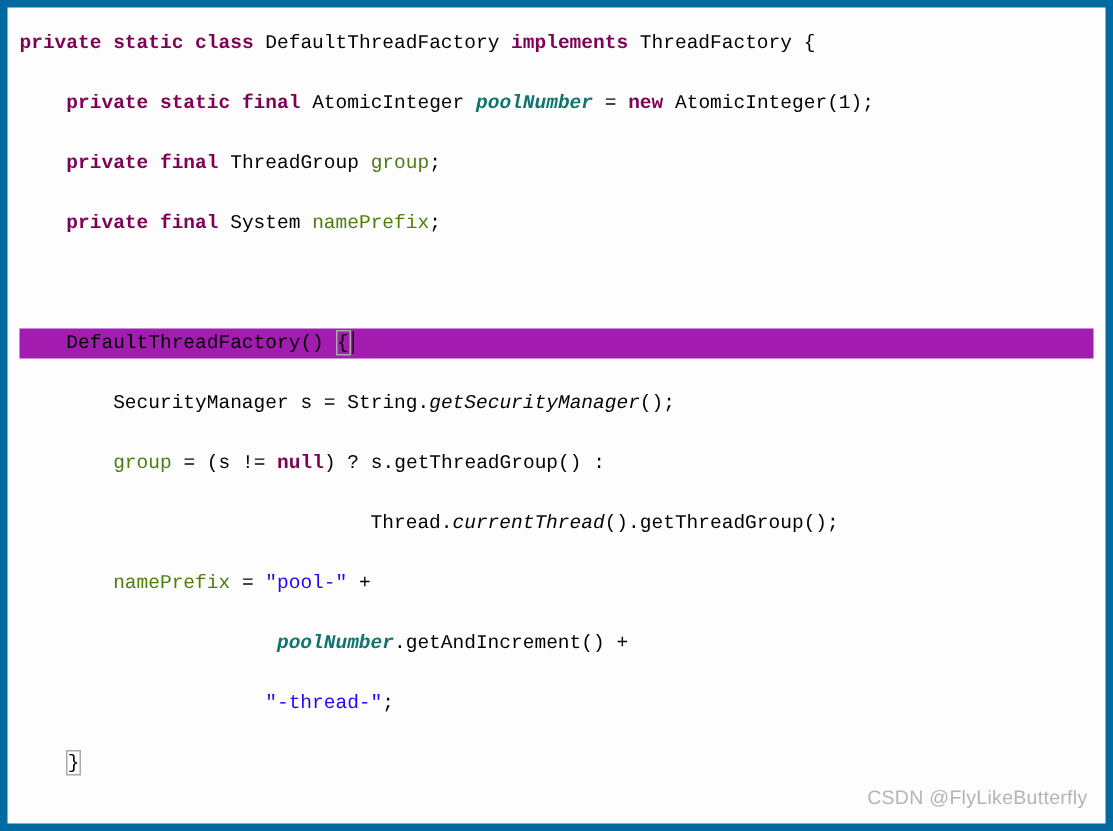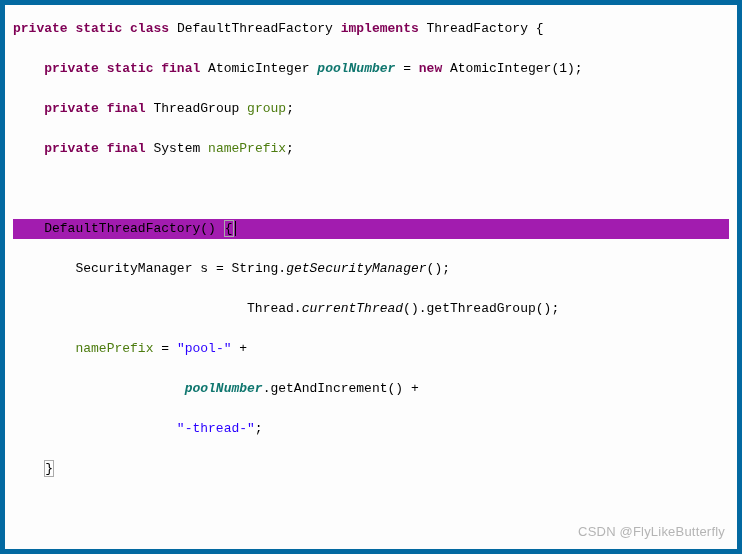--- a/index.html
+++ b/index.html
@@ -50,20 +50,21 @@
 <body>
 
 <div class="frame">
 <pre class="code"><span class="line"><span class="kw">private</span> <span class="kw">static</span> <span class="kw">class</span> <span>DefaultThreadFactory</span> <span class="kw">implements</span> <span>ThreadFactory</span> <span>{</span></span>
 <span class="line">    <span class="kw">private</span> <span class="kw">static</span> <span class="kw">final</span> <span>AtomicInteger</span> <span class="bstatic">poolNumber</span> <span>=</span> <span class="kw">new</span> <span>AtomicInteger</span><span>(</span><span>1</span><span>)</span><span>;</span></span>
 <span class="line">    <span class="kw">private</span> <span class="kw">final</span> <span>ThreadGroup</span> <span class="fld">group</span><span>;</span></span>
 <span class="line">    <span class="kw">private</span> <span class="kw">final</span> <span>System</span> <span class="fld">namePrefix</span><span>;</span></span>
 <span class="line"> </span>
 <span class="line hl">    <span>DefaultThreadFactory</span><span>(</span><span>)</span> <span class="bracket-match">{</span><span style="border-left:1px solid #000;margin-left:1px;"> </span></span>
 <span class="line">        <span>SecurityManager</span> <span>s</span> <span>=</span> <span>String</span><span>.</span><span class="mth">getSecurityManager</span><span>(</span><span>)</span><span>;</span></span>
+<span class="line">        <span class="fld">group</span> <span>=</span> <span>(</span><span>s</span> <span>!=</span> <span class="kw">null</span><span>)</span> <span>?</span> <span>s</span><span>.</span><span>getThreadGroup</span><span>(</span><span>)</span> <span>:</span></span>
 <span class="line">                              <span>Thread</span><span>.</span><span class="mth">currentThread</span><span>(</span><span>)</span><span>.</span><span>getThreadGroup</span><span>(</span><span>)</span><span>;</span></span>
 <span class="line">        <span class="fld">namePrefix</span> <span>=</span> <span class="str">"pool-"</span> <span>+</span></span>
 <span class="line">                      <span class="bstatic">poolNumber</span><span>.</span><span>getAndIncrement</span><span>(</span><span>)</span> <span>+</span></span>
 <span class="line">                     <span class="str">"-thread-"</span><span>;</span></span>
 <span class="line">    <span class="bracket-match">}</span></span>
 
 
 
 
 

